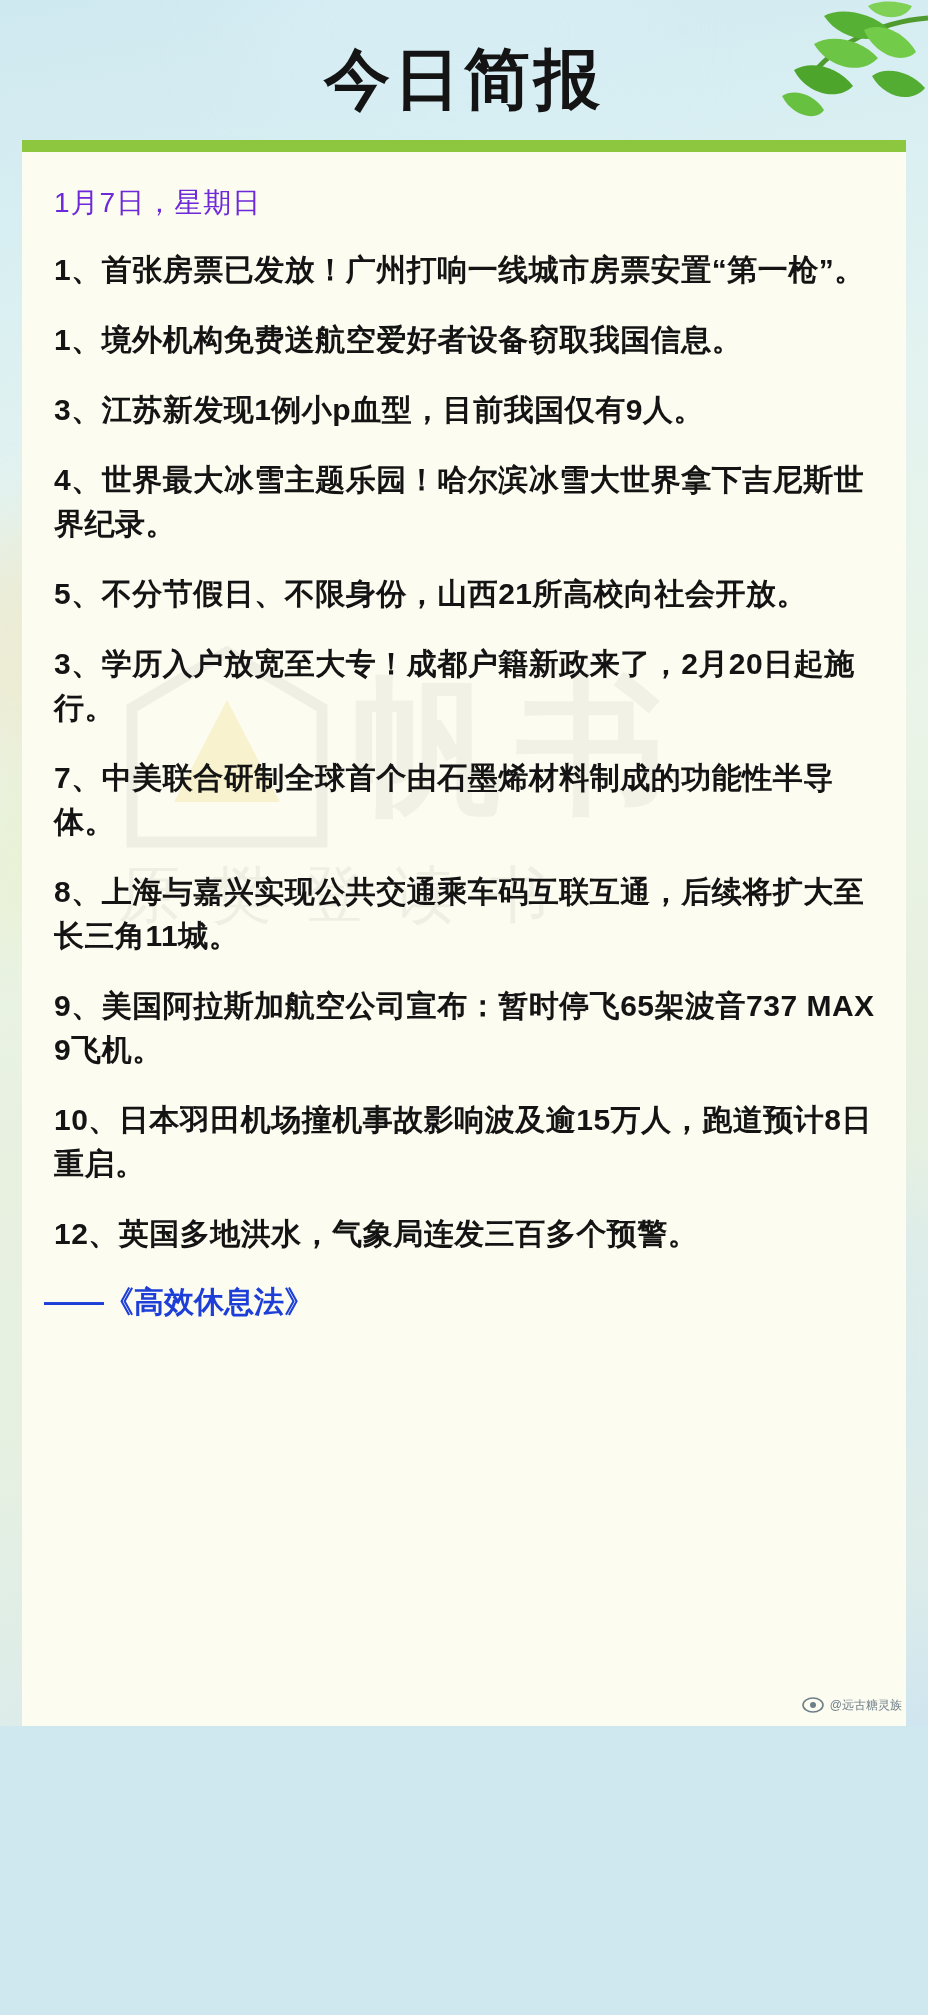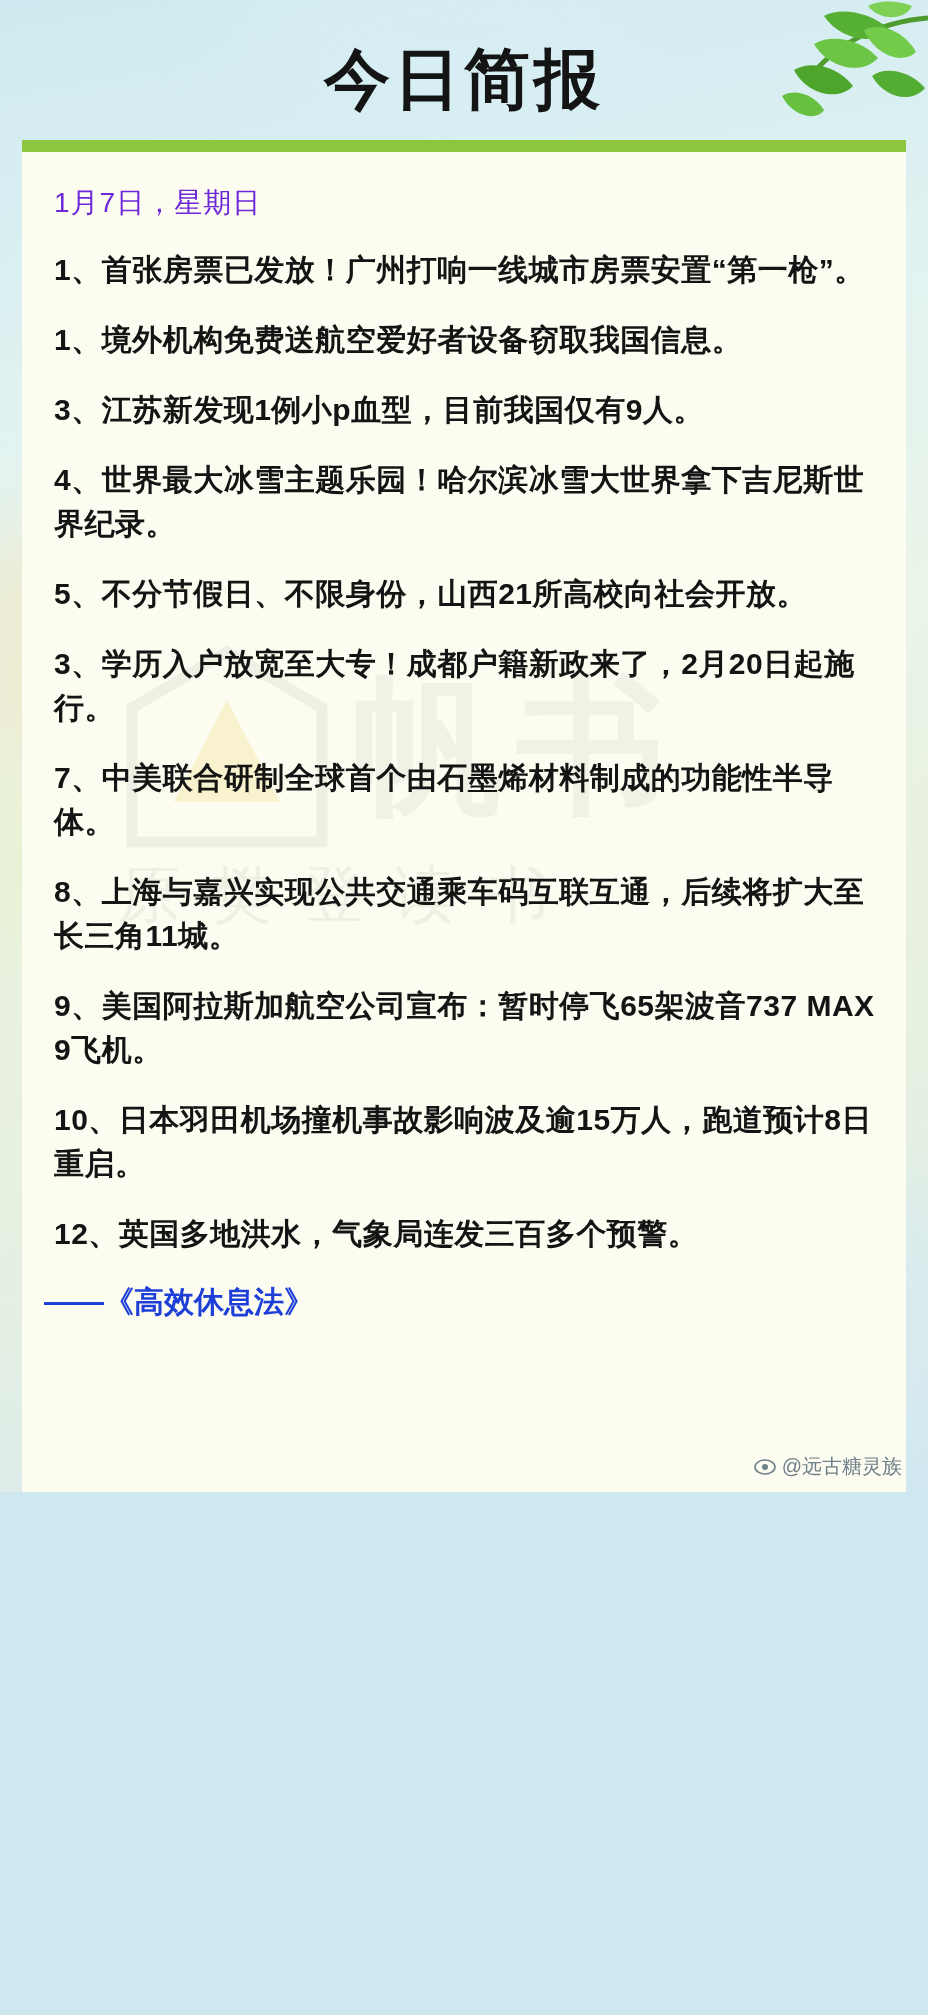--- a/index.html
+++ b/index.html
@@ -9,21 +9,21 @@
   body {
     width: 928px;
     height: 2015px;
     font-family: "Liberation Sans", sans-serif;
     background: #cfe8ef;
     overflow: hidden;
   }
   .page {
     position: relative;
     width: 928px;
-    height: 1492px;
+    height: 1726px;
     background: linear-gradient(170deg, #cfe9f0 0%, #d7eef2 12%, #e3f3f0 28%, #eaf4e8 45%, #e8f1e0 62%, #e6f0e2 78%, #dcecea 92%, #cfe5ef 100%);
     overflow: hidden;
   }
   
   .bg-blob {
     position: absolute;
     border-radius: 50%;
     filter: blur(40px);
     opacity: 0.55;
   }
@@ -146,21 +146,21 @@
     text-align: left;
     padding-right: 76px;
     font-size: 30px;
     font-weight: bold;
     color: #1d3fd8;
   }
   .signature {
     position: absolute;
     right: 26px;
     bottom: 12px;
-    font-size: 20px;
+    font-size: 12px;
     color: #6f7f8a;
     display: flex;
     align-items: center;
     gap: 6px;
     z-index: 5;
   }
   .weibo-eye {
     width: 22px;
     height: 18px;
     display: inline-block;

